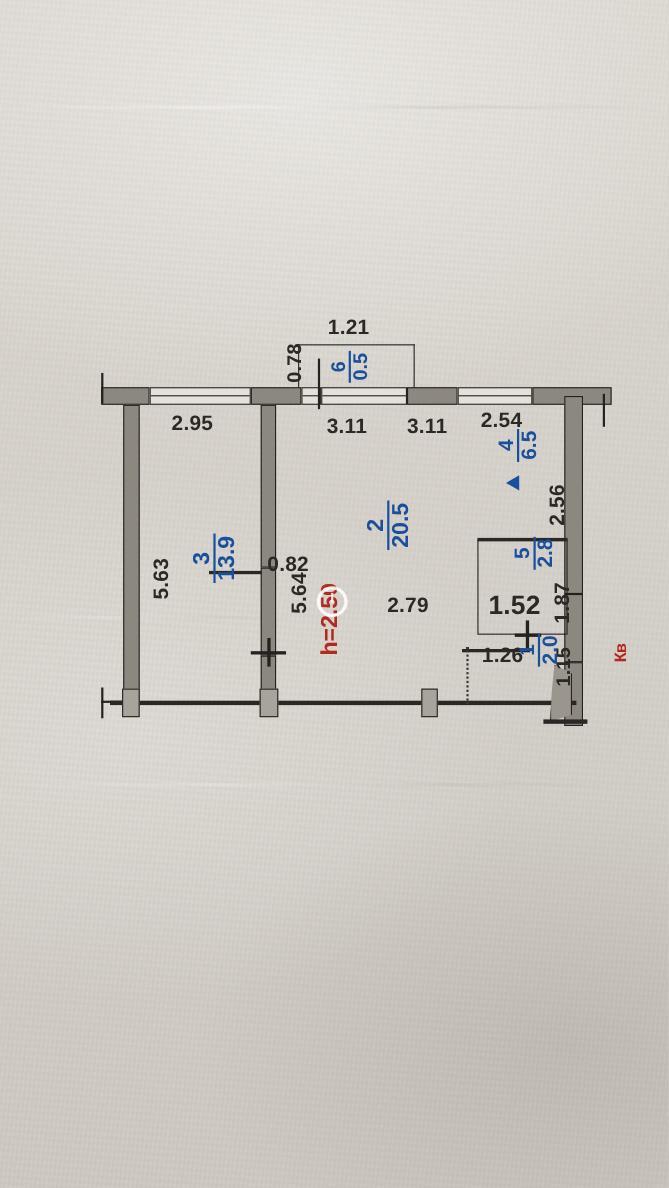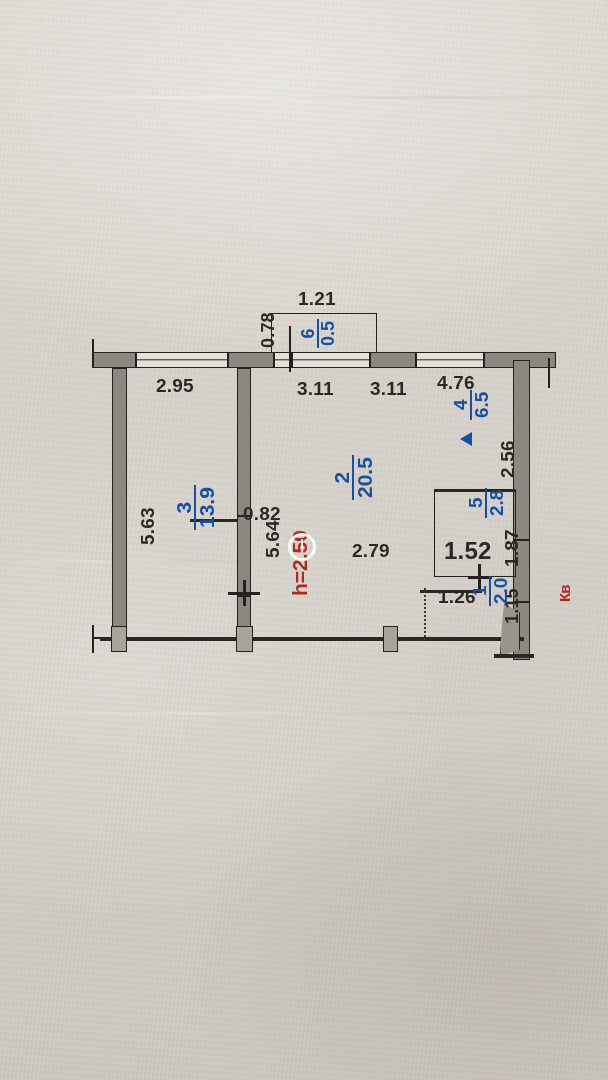--- a/index.html
+++ b/index.html
@@ -157,21 +157,21 @@
   <div class="leaf" style="left:500px;top:604px;width:20px;height:52px;
               clip-path:polygon(20% 0,100% 16%,100% 88%,0 100%,10% 40%);"></div>
   <div class="thin" style="left:494px;top:654px;width:40px;height:4px;"></div>
 
   <div class="dim" style="left:298px;top:288px;font-size:19px;">1.21</div>
   <div class="dim v" style="left:258px;top:348px;font-size:18px;">0.78</div>
 
   <div class="dim" style="left:156px;top:375px;font-size:19px;">2.95</div>
   <div class="dim" style="left:297px;top:378px;font-size:19px;">3.11</div>
   <div class="dim" style="left:370px;top:378px;font-size:19px;">3.11</div>
-  <div class="dim" style="left:437px;top:372px;font-size:19px;">4.76</div>
+  <div class="dim" style="left:437px;top:372px;font-size:19px;">2.54</div>
 
   <div class="dim v" style="left:137px;top:545px;font-size:19px;">5.63</div>
   <div class="dim v" style="left:262px;top:558px;font-size:19px;">5.64</div>
   <div class="dim" style="left:203px;top:503px;font-size:19px;margin-left:40px;">0.82</div>
   <div class="dim" style="left:352px;top:540px;font-size:19px;">2.79</div>
 
   <div class="dim v" style="left:497px;top:478px;font-size:19px;">2.56</div>
   <div class="dim" style="left:444px;top:492px;font-size:24px;margin-top:45px;">1.52</div>
   <div class="dim v" style="left:501px;top:567px;font-size:19px;">1.87</div>
   <div class="dim" style="left:438px;top:586px;font-size:19px;">1.26</div>

